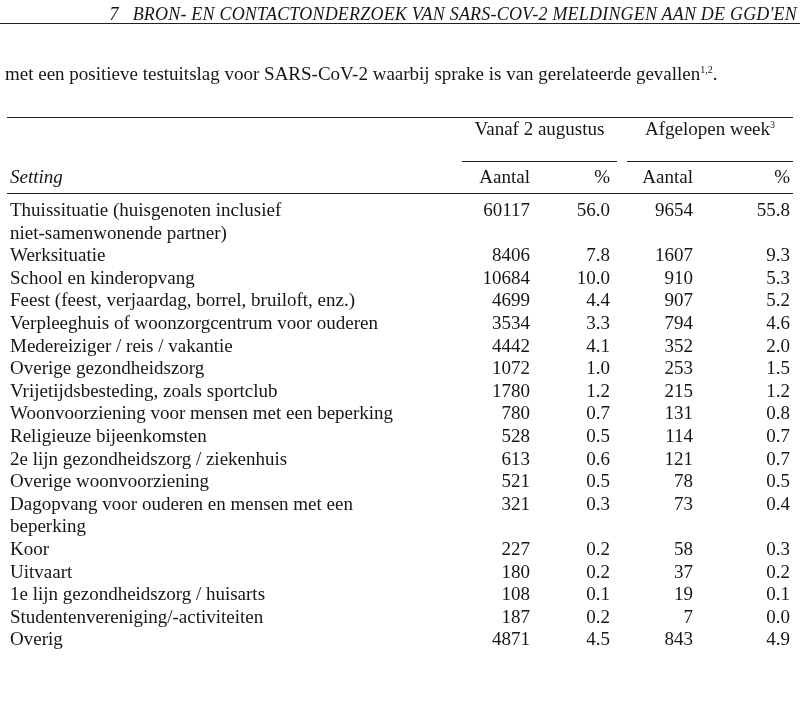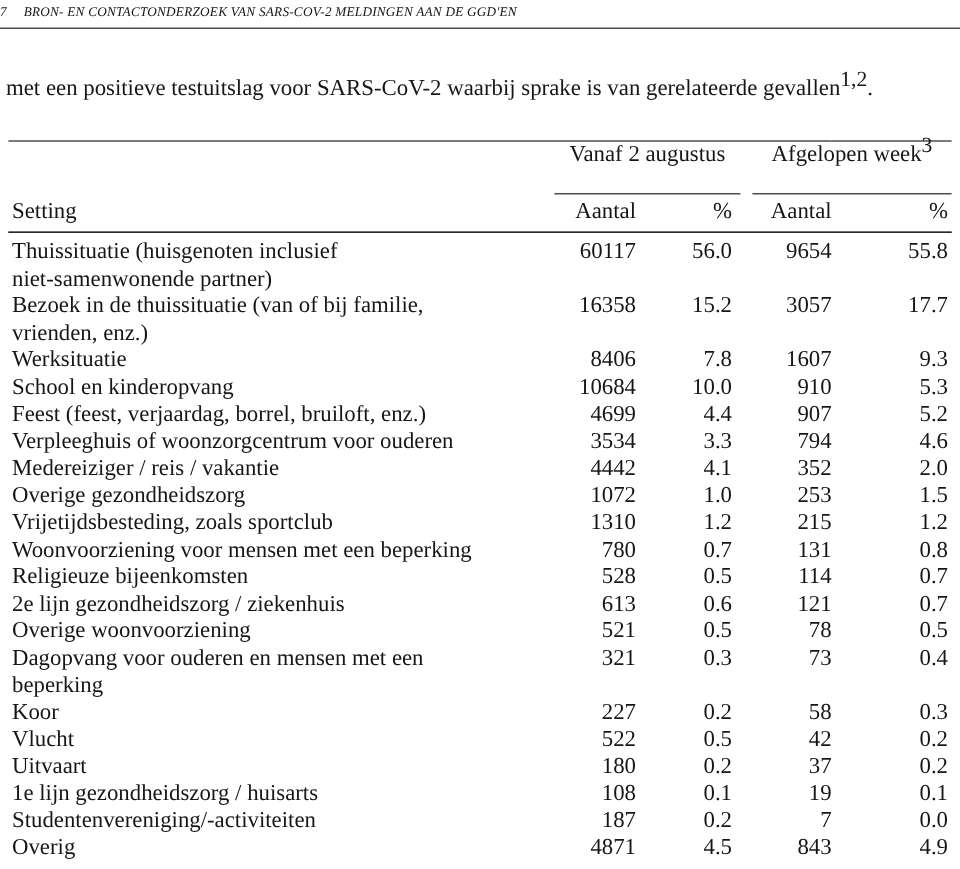--- a/index.html
+++ b/index.html
@@ -4,27 +4,28 @@
 <style>
   html, body { margin: 0; padding: 0; }
   body {
     width: 800px; height: 724px;
     background: #ffffff;
     color: #161616;
     font-family: "Liberation Serif", "DejaVu Serif", serif;
     overflow: hidden;
     position: relative;
   }
-  sup { font-size: 18px; line-height: 0; vertical-align: super; }
+  sup { font-size: 10px; line-height: 0; vertical-align: super; }
 
   
   .doc-header {
     position: absolute; top: 4px; left: 0; width: 797px;
+    text-align: right;
     font-style: italic;
-    font-size: 11px;
+    font-size: 18px;
     letter-spacing: 0.2px;
     white-space: nowrap;
   }
   .doc-header .section-number { margin-right: 14px; }
   .header-rule {
     position: absolute; top: 23px; left: 0; width: 800px;
     border-top: 1.6px solid #222;
   }
 
   
@@ -51,21 +52,21 @@
   .g2 { margin-left: 17px; margin-right: 0; }
 
   .head-row th {
     font-weight: normal;
     text-align: right;
     vertical-align: bottom;
     height: 26px;
     padding: 0 0 5px 0;
     border-bottom: 1.6px solid #222;
   }
-  .head-row th.c-setting { text-align: left; padding-left: 3px; }
+  .head-row th.c-setting { text-align: left; padding-left: 3px; font-style: italic; }
   .head-row th.pr, tbody td.pr { padding-right: 3px; }
 
   tbody td {
     padding: 0;
     vertical-align: top;
     line-height: 22.6px;
     text-align: right;
   }
   tbody td.c-setting {
     text-align: left;
@@ -116,28 +117,20 @@
   <tbody id="rows-body">
   <tr>
     <td class="c-setting">Thuissituatie (huisgenoten inclusief
 niet-samenwonende partner)</td>
     <td>60117</td>
     <td>56.0</td>
     <td>9654</td>
     <td class="pr">55.8</td>
   </tr>
 
-  <tr>
-    <td class="c-setting">Bezoek in de thuissituatie (van of bij familie,
-vrienden, enz.)</td>
-    <td>16358</td>
-    <td>15.2</td>
-    <td>3057</td>
-    <td class="pr">17.7</td>
-  </tr>
 
   <tr>
     <td class="c-setting">Werksituatie</td>
     <td>8406</td>
     <td>7.8</td>
     <td>1607</td>
     <td class="pr">9.3</td>
   </tr>
 
   <tr>
@@ -176,21 +169,21 @@
   <tr>
     <td class="c-setting">Overige gezondheidszorg</td>
     <td>1072</td>
     <td>1.0</td>
     <td>253</td>
     <td class="pr">1.5</td>
   </tr>
 
   <tr>
     <td class="c-setting">Vrijetijdsbesteding, zoals sportclub</td>
-    <td>1310</td>
+    <td>1780</td>
     <td>1.2</td>
     <td>215</td>
     <td class="pr">1.2</td>
   </tr>
 
   <tr>
     <td class="c-setting">Woonvoorziening voor mensen met een beperking</td>
     <td>780</td>
     <td>0.7</td>
     <td>131</td>
@@ -231,27 +224,20 @@
   </tr>
 
   <tr>
     <td class="c-setting">Koor</td>
     <td>227</td>
     <td>0.2</td>
     <td>58</td>
     <td class="pr">0.3</td>
   </tr>
 
-  <tr>
-    <td class="c-setting">Vlucht</td>
-    <td>522</td>
-    <td>0.5</td>
-    <td>42</td>
-    <td class="pr">0.2</td>
-  </tr>
 
   <tr>
     <td class="c-setting">Uitvaart</td>
     <td>180</td>
     <td>0.2</td>
     <td>37</td>
     <td class="pr">0.2</td>
   </tr>
 
   <tr>

